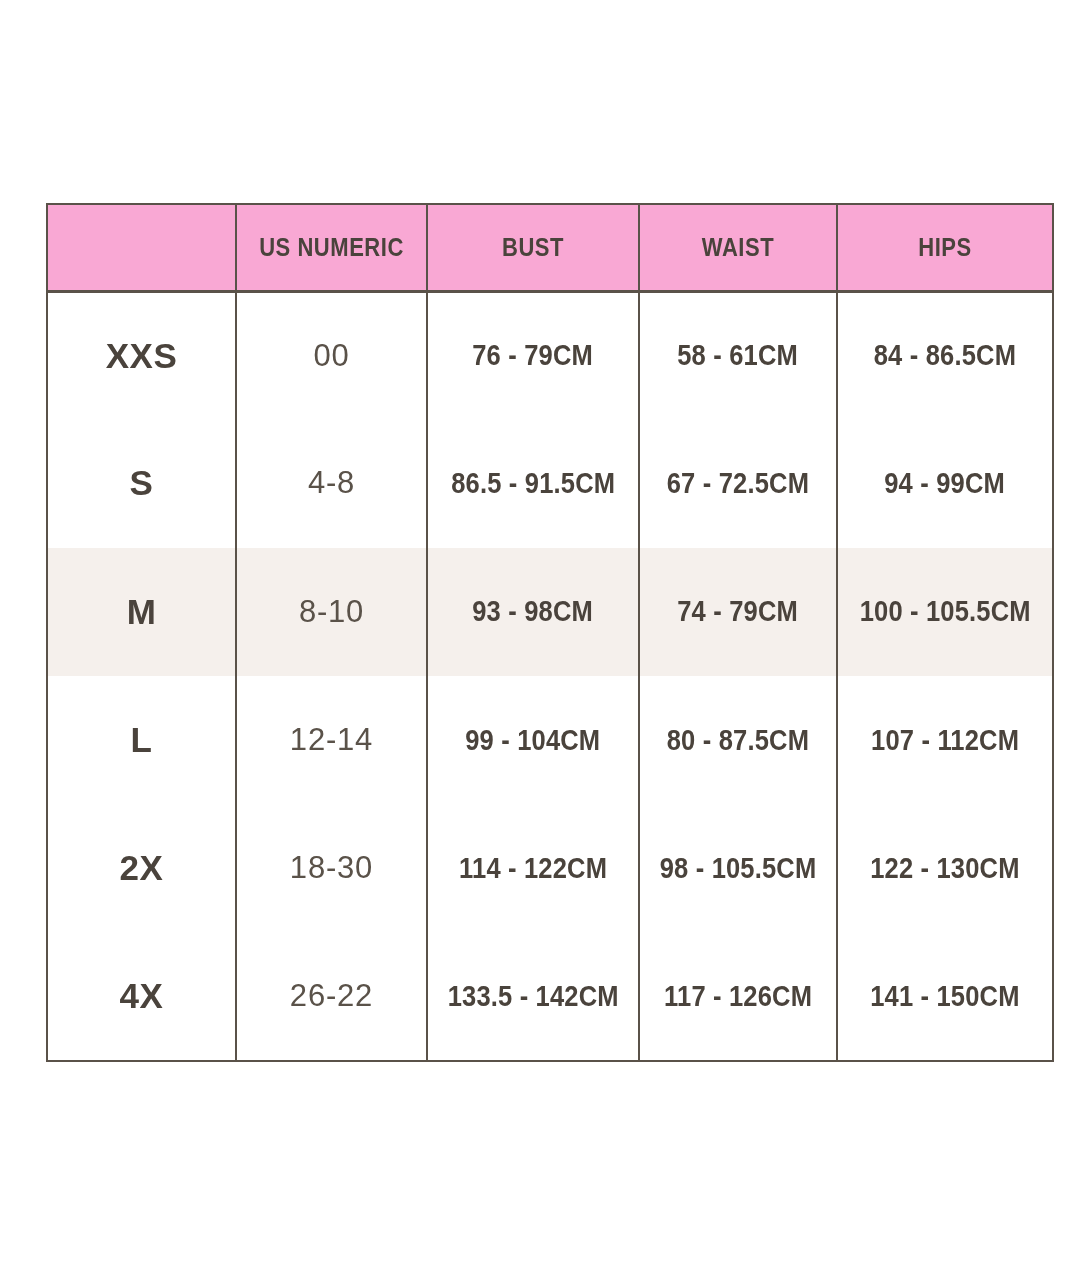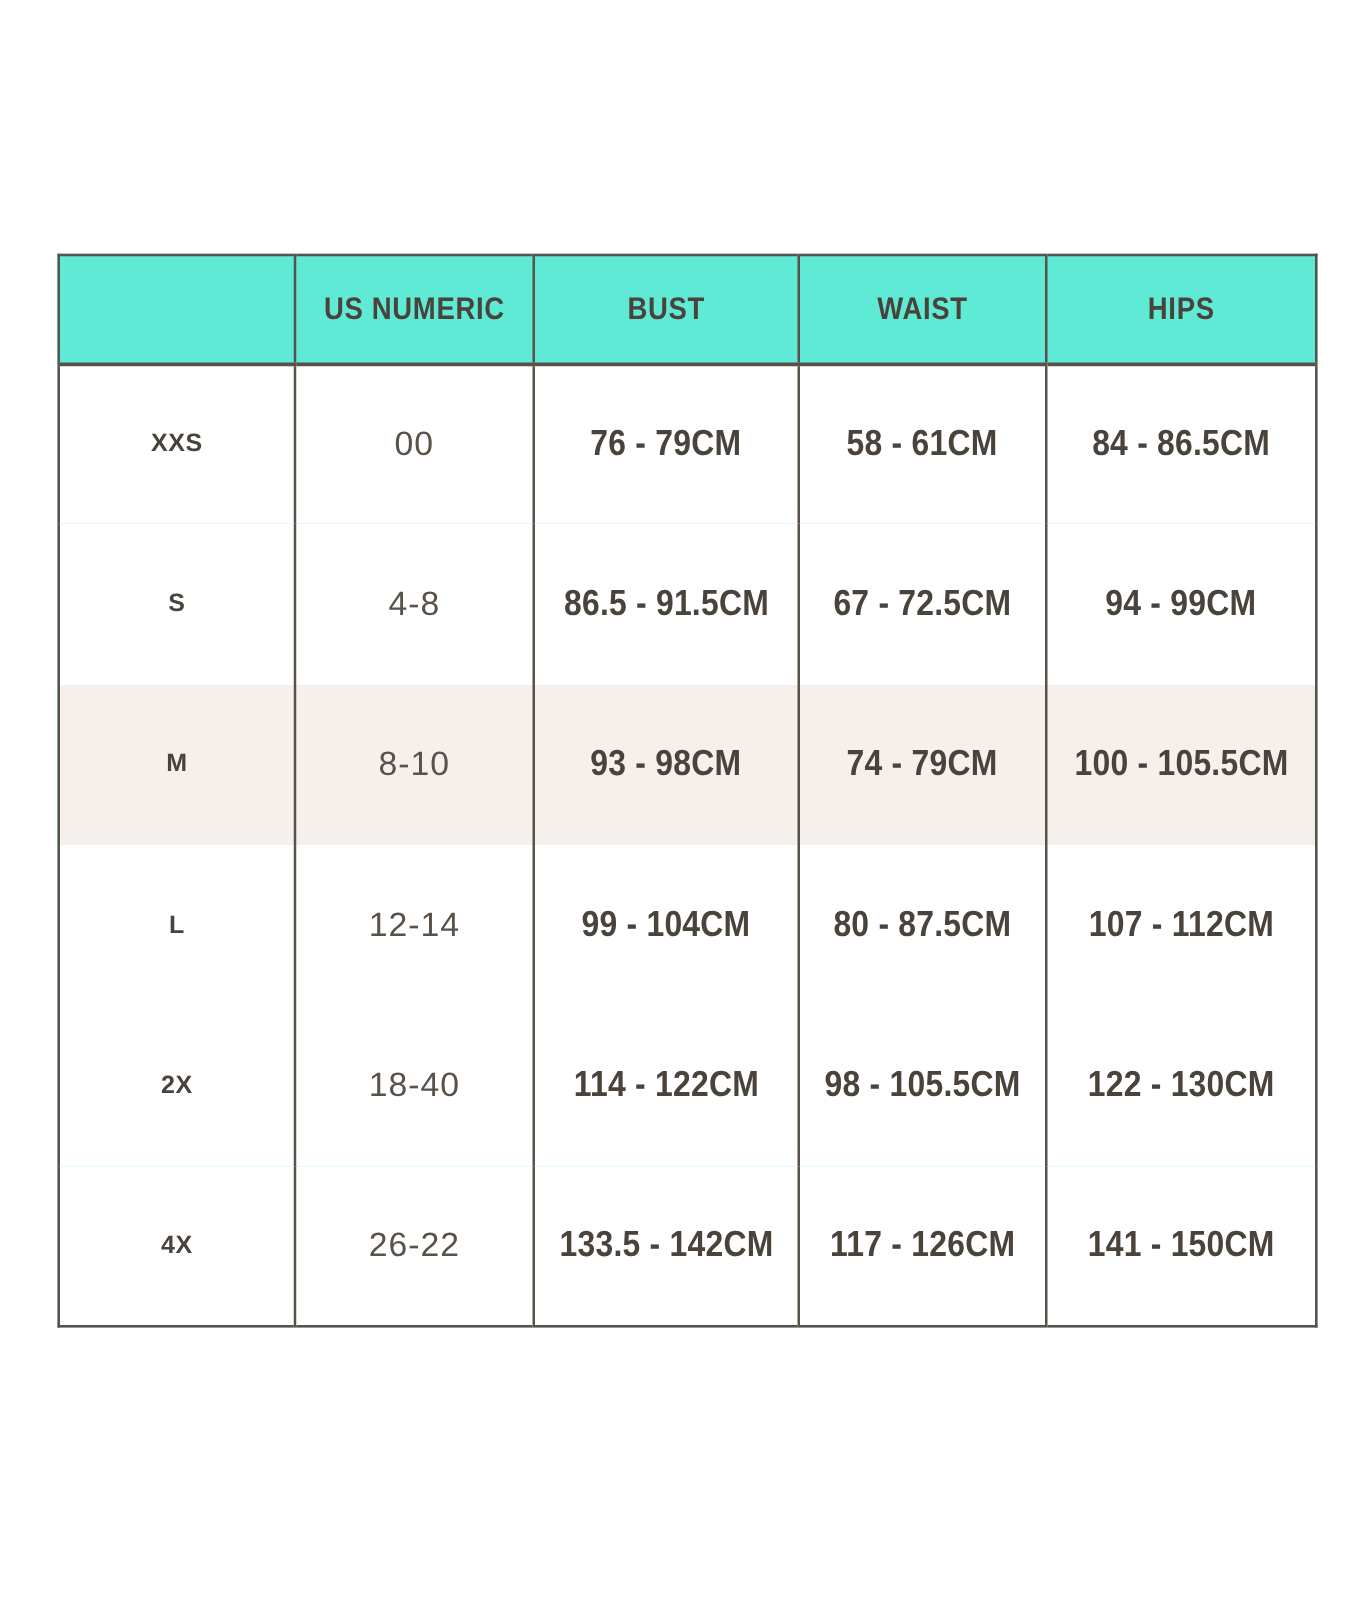--- a/index.html
+++ b/index.html
@@ -30,21 +30,21 @@
     width: 1006px;
     height: 859px;
   }
 
   table.size-table {
     width: 1006px;
     height: 859px;
     border-collapse: collapse;
     table-layout: fixed;
     border: 2px solid #5a5249;
-    background: #5eead4;
+    background: #f9a8d4;
   }
 
   table.size-table col.c-size    { width: 189px; }
   table.size-table col.c-numeric { width: 191px; }
   table.size-table col.c-bust    { width: 212px; }
   table.size-table col.c-waist   { width: 198px; }
   table.size-table col.c-hips    { width: 216px; }
 
   
   thead tr { height: 87px; }
@@ -77,29 +77,29 @@
     border-right: 2px solid #5a5249;
     text-align: center;
     vertical-align: middle;
     color: #4a433c;
     padding: 0;
   }
   tbody td:last-child { border-right: none; }
 
   
   td.cell-size {
-    font-size: 20px;
+    font-size: 35px;
     font-weight: 700;
     letter-spacing: 0.5px;
     font-family: "Liberation Sans", sans-serif;
   }
 
   
   td.cell-numeric {
-    font-size: 27px;
+    font-size: 31px;
     font-weight: 300;
     letter-spacing: 0.8px;
     color: #5a5249;
     font-family: "Liberation Sans", sans-serif;
   }
 
   
   td.cell-measure {
     font-size: 29px;
     font-weight: 700;
@@ -163,21 +163,21 @@
           </tr>
           <tr class="plain">
             <td class="cell-size">L</td>
             <td class="cell-numeric">12-14</td>
             <td class="cell-measure"><span class="m-inner">99 - 104CM</span></td>
             <td class="cell-measure"><span class="m-inner">80 - 87.5CM</span></td>
             <td class="cell-measure"><span class="m-inner">107 - 112CM</span></td>
           </tr>
           <tr class="plain">
             <td class="cell-size">2X</td>
-            <td class="cell-numeric">18-40</td>
+            <td class="cell-numeric">18-30</td>
             <td class="cell-measure"><span class="m-inner">114 - 122CM</span></td>
             <td class="cell-measure"><span class="m-inner">98 - 105.5CM</span></td>
             <td class="cell-measure"><span class="m-inner">122 - 130CM</span></td>
           </tr>
           <tr class="plain">
             <td class="cell-size">4X</td>
             <td class="cell-numeric">26-22</td>
             <td class="cell-measure"><span class="m-inner">133.5 - 142CM</span></td>
             <td class="cell-measure"><span class="m-inner">117 - 126CM</span></td>
             <td class="cell-measure"><span class="m-inner">141 - 150CM</span></td>

